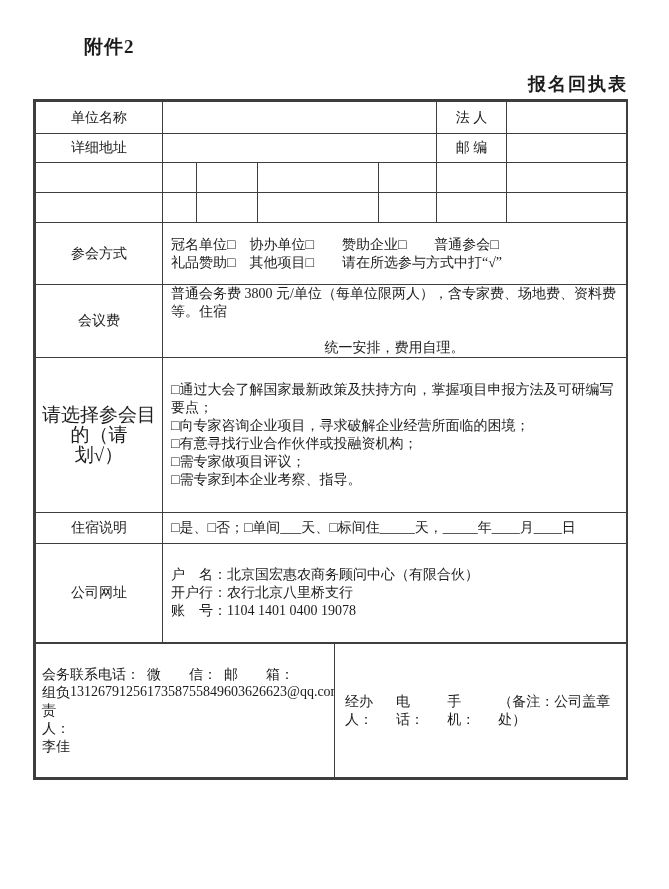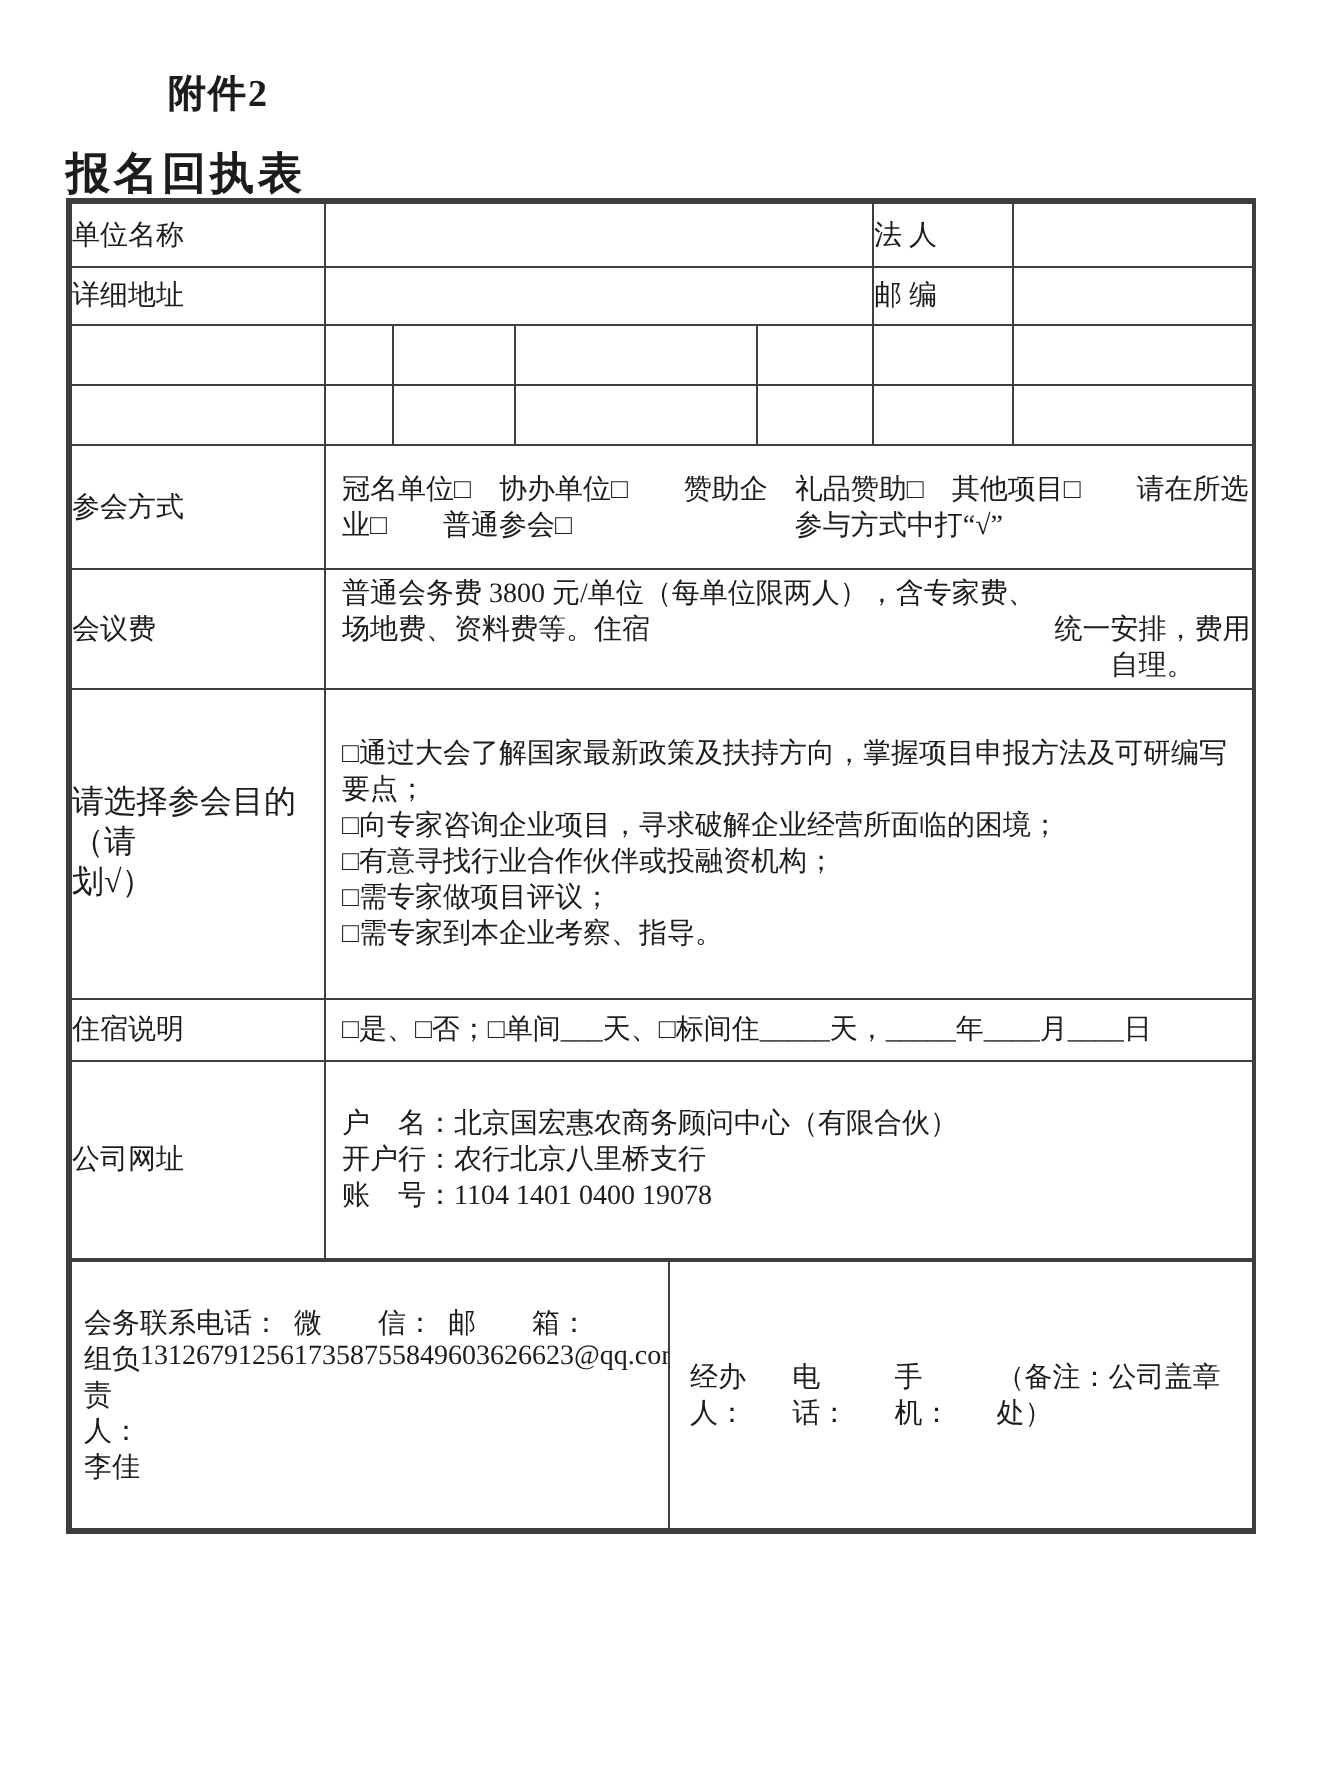--- a/index.html
+++ b/index.html
@@ -8,40 +8,40 @@
     width: 669px; height: 889px; position: relative;
     font-family: "Liberation Serif", "DejaVu Serif", serif;
     color: #1c1c1c;
   }
   .attachment {
     position: absolute; left: 48px; top: 34px;
     font-size: 19px; font-weight: bold; letter-spacing: 1px; padding-left: 36px;
   }
   .doc-title {
     position: absolute; left: 33px; top: 72px; width: 595px;
-    text-align: left; font-size: 22px; font-weight: bold; letter-spacing: 2px;
+    text-align: right; font-size: 18px; font-weight: bold; letter-spacing: 2px;
   }
   .table-wrap {
     position: absolute; left: 33px; top: 99px; width: 595px;
     border: 2px solid #3e3e3e; background: #ffffff;
   }
   table { border-collapse: collapse; table-layout: fixed; width: 591px; }
   td { border: 1px solid #3e3e3e; font-size: 14px; vertical-align: middle; overflow: hidden; }
-  td.lbl { }
+  td.lbl { text-align: center; }
   td.val { }
   .pl { padding-left: 8px; }
-  .two-line { display: flex; flex-direction: row; justify-content: space-evenly; height: 100%; }
+  .two-line { display: flex; flex-direction: column; justify-content: space-evenly; height: 100%; }
   .stack { display: flex; flex-direction: column; justify-content: space-between; height: 100%; }
   .pre { white-space: pre-wrap; }
   .gender { line-height: 22px; }
   .r1 { height: 32px; } .r2 { height: 29px; } .r3 { height: 54px; }
   .r4 { height: 30px; } .r5 { height: 30px; } .r6 { height: 30px; }
   .r7 { height: 62px; } .r8 { height: 60px; } .r9 { height: 155px; }
   .r10 { height: 31px; } .r11 { height: 99px; }
-  .purpose-lbl { font-size: 16px; line-height: 20px; }
+  .purpose-lbl { font-size: 19px; line-height: 20px; }
   .footer-row { height: 134px; }
   .footer-cell { vertical-align: middle; }
   .footer-stack { display: flex; justify-content: space-evenly; height: 100%; }
   .fee-line2 { text-align: center; margin-top: 18px; }
 </style>
 </head>
 <body>
 
 <div>
 

